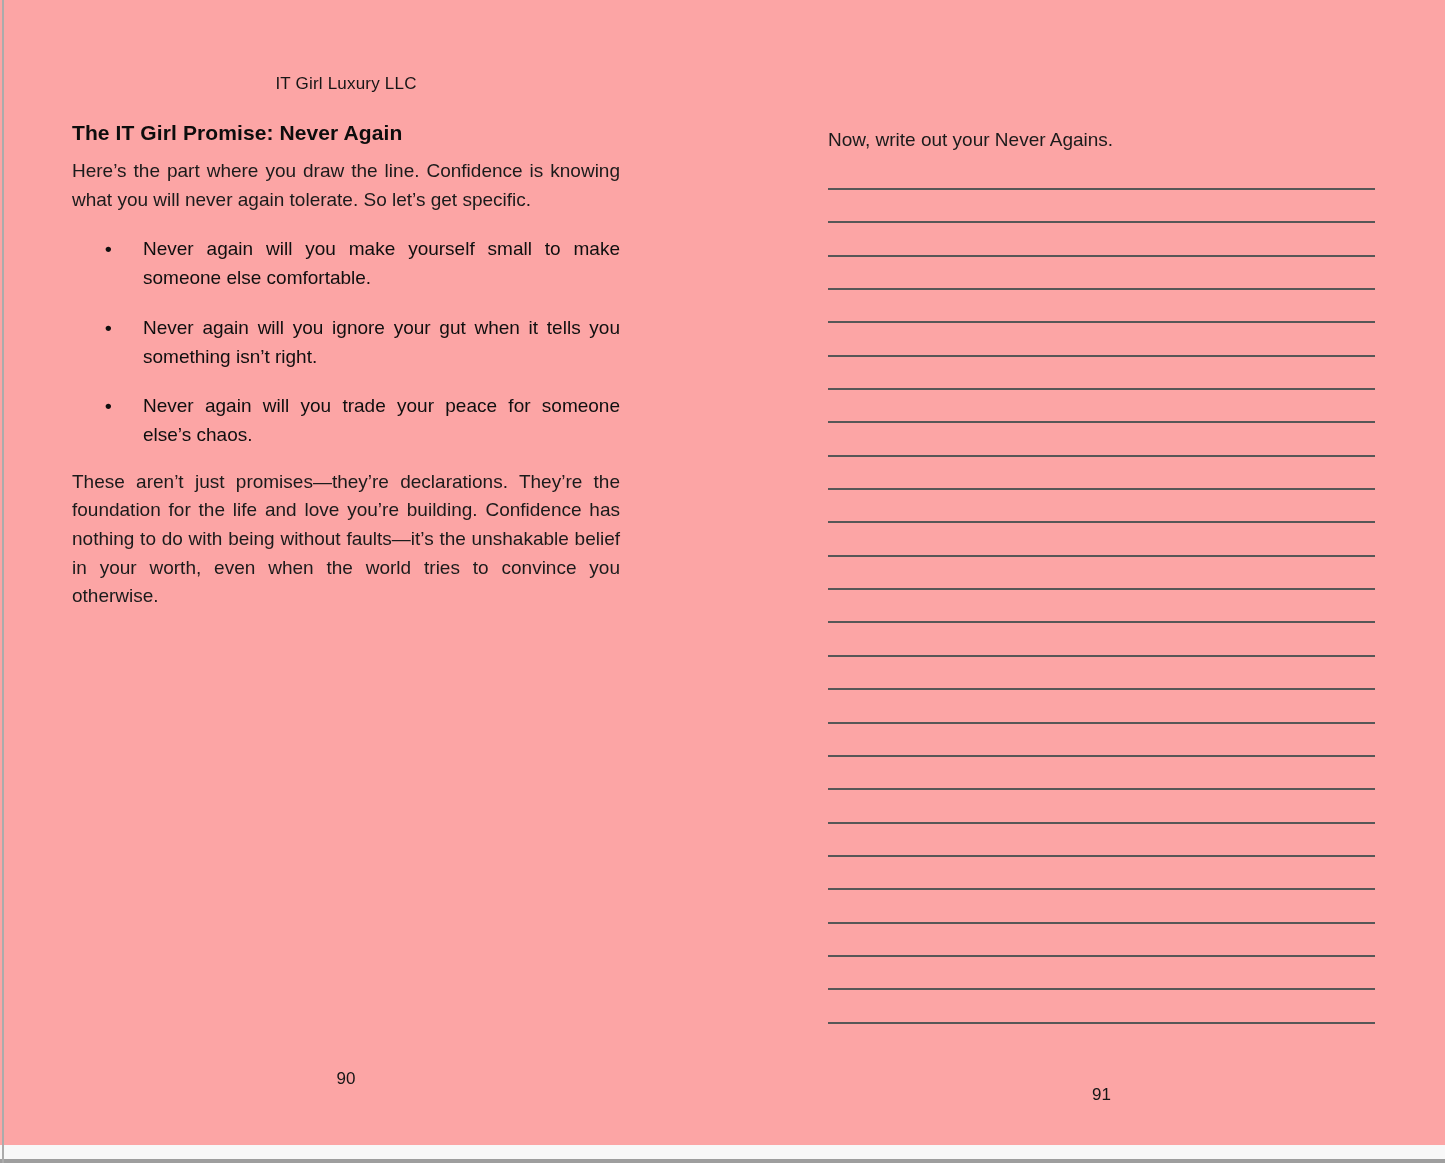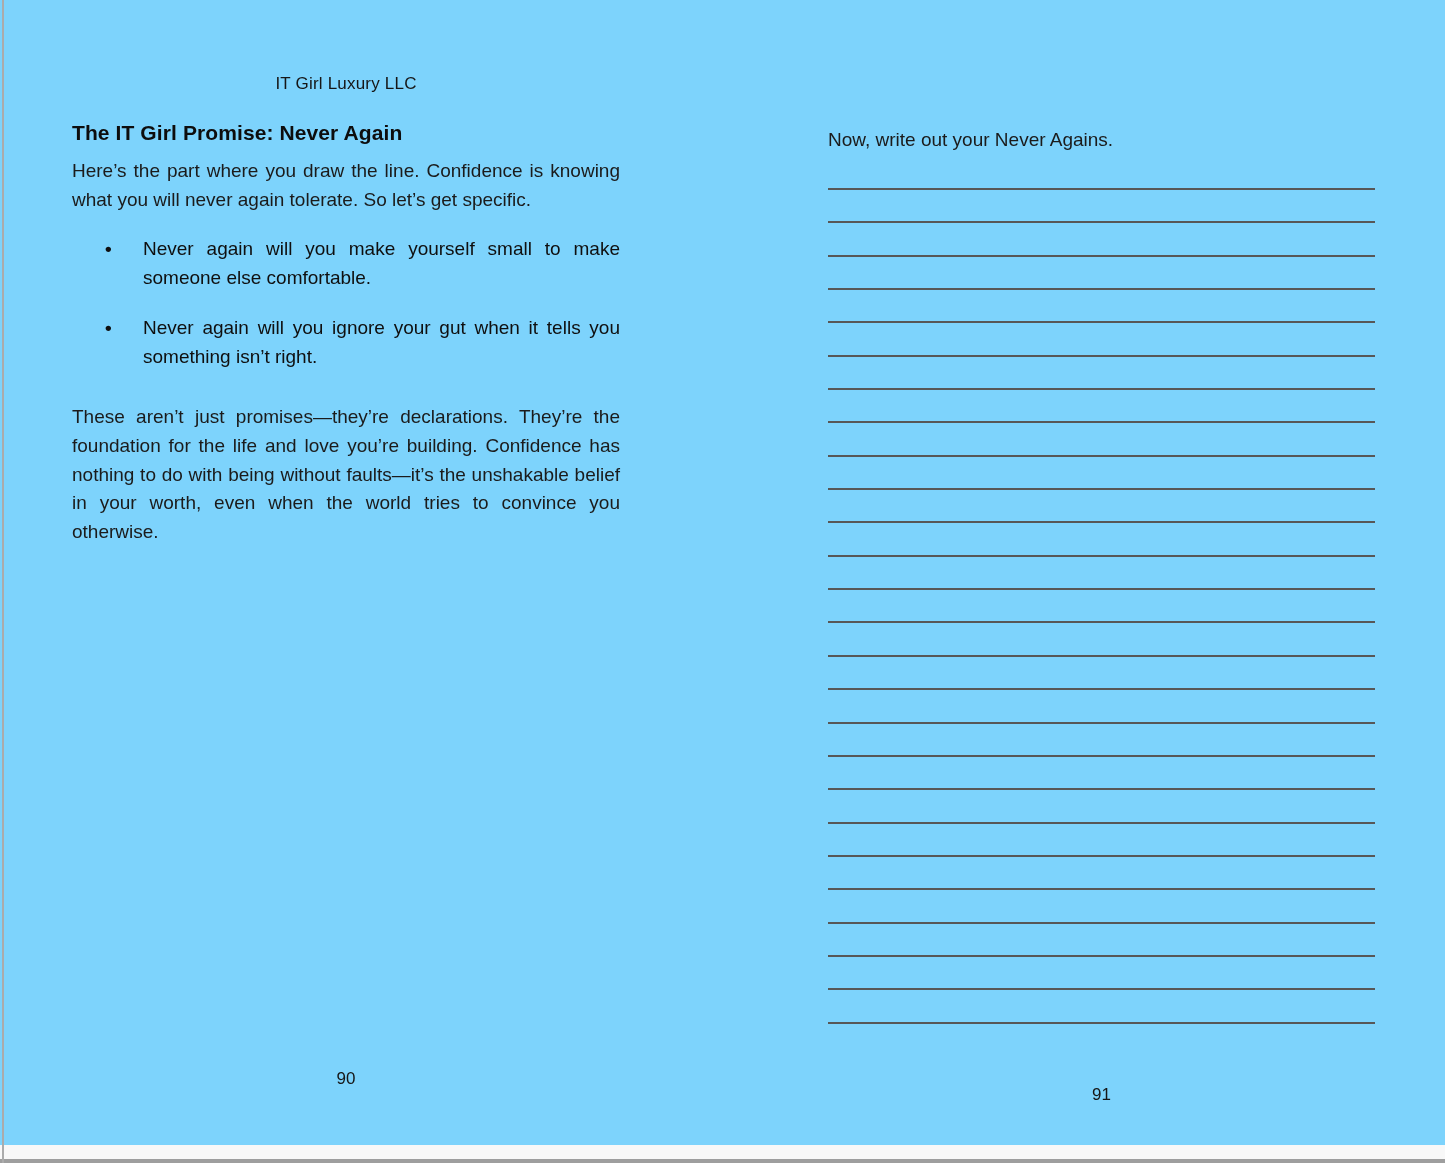--- a/index.html
+++ b/index.html
@@ -6,21 +6,21 @@
   html, body { background: #ffffff; }
   body {
     font-family: "Liberation Sans", sans-serif;
     color: #141414;
     -webkit-font-smoothing: antialiased;
   }
   .viewport {
     position: relative;
     width: 1445px;
     height: 1163px;
-    background: #7dd3fc;
+    background: #fca5a5;
     overflow: hidden;
   }
   
   .edge-left {
     position: absolute;
     left: 2px; top: 0; bottom: 0;
     width: 2px;
     background: #ababab;
   }
   .edge-bottom-strip {
@@ -91,21 +91,21 @@
     color: #0f0f0f;
   }
   ul.promise-list li:last-child { margin-bottom: 0; }
   ul.promise-list li::before {
     content: "\2022";
     position: absolute;
     left: -38px;
     top: 0;
     font-weight: 700;
   }
-  .closing-par { margin-top: 32px; }
+  .closing-par { margin-top: 18px; }
 
   .prompt-line {
     position: absolute;
     top: 126px;
     left: 106px;
     width: 547px;
     font-size: 19px;
     line-height: 28px;
     color: #1b1b1b;
   }
@@ -139,20 +139,21 @@
     <div class="running-header">IT Girl Luxury LLC</div>
 
     <div class="content">
       <div class="section-heading">The IT Girl Promise: Never Again</div>
 
       <p class="body-par">Here’s the part where you draw the line. Confidence is knowing what you will never again tolerate. So let’s get specific.</p>
 
       <ul class="promise-list">
         <li>Never again will you make yourself small to make someone else comfortable.</li>
         <li>Never again will you ignore your gut when it tells you something isn’t right.</li>
+        <li>Never again will you trade your peace for someone else’s chaos.</li>
       </ul>
 
       <p class="body-par closing-par">These aren’t just promises—they’re declarations. They’re the foundation for the life and love you’re building. Confidence has nothing to do with being without faults—it’s the unshakable belief in your worth, even when the world tries to convince you otherwise.</p>
     </div>
 
     <div class="page-number">90</div>
   </div>
 
   <div class="page page-right">
 

